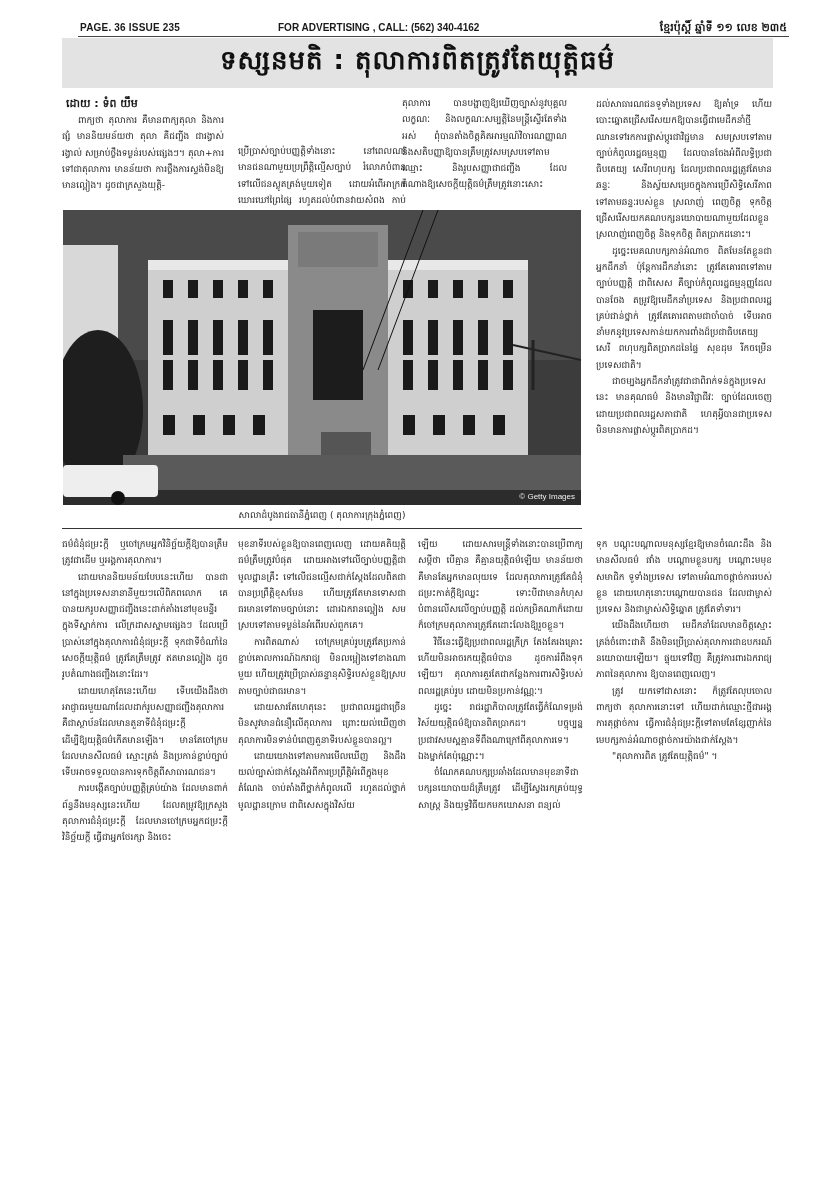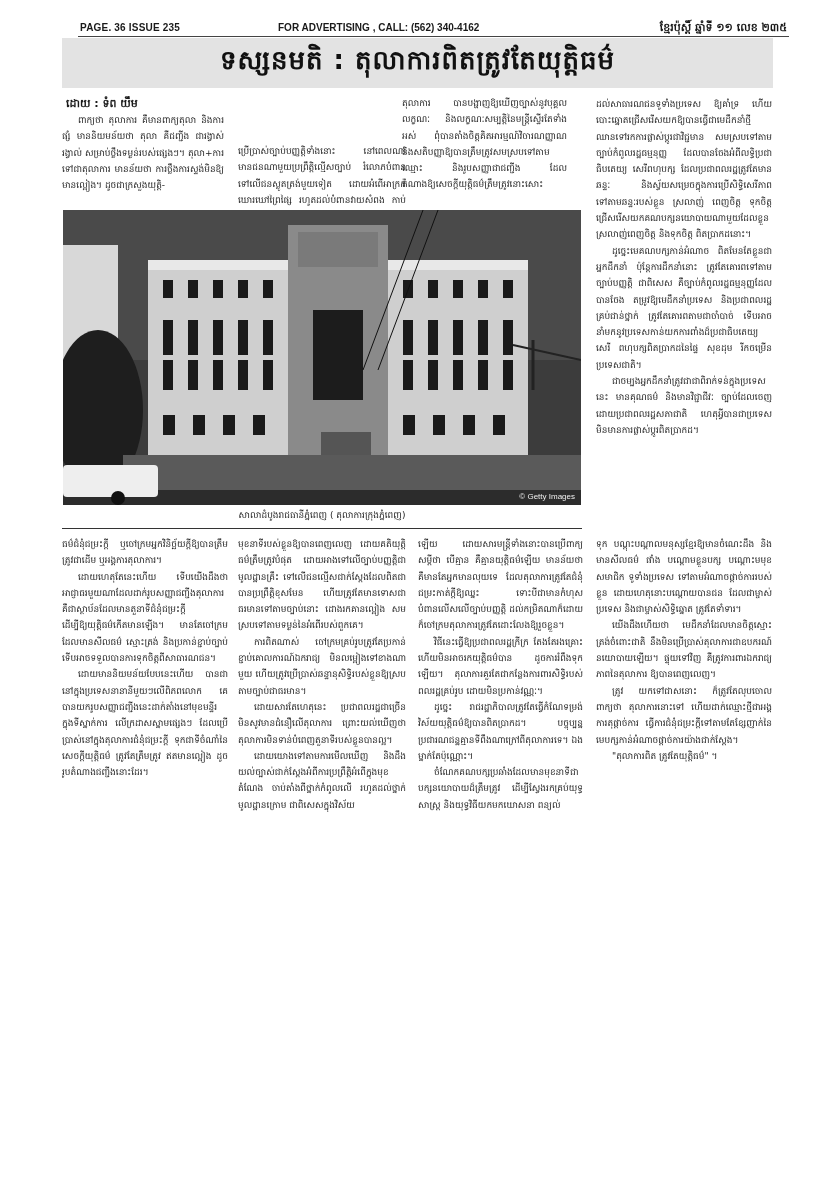--- a/index.html
+++ b/index.html
@@ -124,33 +124,34 @@
     <line x1="360" y1="0" x2="300" y2="160" stroke="#111" stroke-width="1"></line>
     <line x1="375" y1="0" x2="315" y2="160" stroke="#111" stroke-width="1"></line>
   </svg>
   <span class="credit">© Getty Images</span>
 </div>
 <div class="caption">សាលាដំបូងរាជធានីភ្នំពេញ ( តុលាការក្រុងភ្នំពេញ)</div>
 <div class="caprule"></div>
 
 <div class="col" style="left:62px; top:536px; width:166px; height:625px;">
   <p class="noindent">ធម៌ជំនុំជម្រះក្តី ឬចៅក្រមអ្នកវិនិច្ឆ័យក្តីឱ្យបានត្រឹមត្រូវជាដើម ឬអង្គការតុលាការ។</p>
+  <p>ដោយមាននិយមន័យបែបនេះហើយ បានជានៅក្នុងប្រទេសនានានីមួយៗលើពិភពលោក គេបានយករូបសញ្ញាជញ្ជីងនេះដាក់តាំងនៅមុខមន្ទីរ ក្នុងទីស្នាក់ការ លើក្រដាសស្នាមផ្សេងៗ ដែលប្រើប្រាស់នៅក្នុងតុលាការជំនុំជម្រះក្តី ទុកជាទីចំណាំនៃសេចក្តីយុត្តិធម៌ ត្រូវតែត្រឹមត្រូវ ឥតមានល្អៀង ដូចរូបតំណាងជញ្ជីងនោះដែរ។</p>
   <p>ដោយហេតុតែនេះហើយ ទើបយើងដឹងថា អាជ្ញាធរមួយណាដែលដាក់រូបសញ្ញាជញ្ជីងតុលាការ គឺជាស្ថាប័នដែលមានតួនាទីជំនុំជម្រះក្តី ដើម្បីឱ្យយុត្តិធម៌កើតមានឡើង។ មានតែចៅក្រមដែលមានសីលធម៌ ស្មោះត្រង់ និងប្រកាន់ខ្ជាប់ច្បាប់ ទើបអាចទទួលបានការទុកចិត្តពីសាធារណជន។</p>
-  <p>ដោយមាននិយមន័យបែបនេះហើយ បានជានៅក្នុងប្រទេសនានានីមួយៗលើពិភពលោក គេបានយករូបសញ្ញាជញ្ជីងនេះដាក់តាំងនៅមុខមន្ទីរ ក្នុងទីស្នាក់ការ លើក្រដាសស្នាមផ្សេងៗ ដែលប្រើប្រាស់នៅក្នុងតុលាការជំនុំជម្រះក្តី ទុកជាទីចំណាំនៃសេចក្តីយុត្តិធម៌ ត្រូវតែត្រឹមត្រូវ ឥតមានល្អៀង ដូចរូបតំណាងជញ្ជីងនោះដែរ។</p>
+  <p>ការបង្កើតច្បាប់បញ្ញត្តិគ្រប់យ៉ាង ដែលមានពាក់ព័ន្ធនឹងមនុស្សនេះហើយ ដែលតម្រូវឱ្យក្រសួងតុលាការជំនុំជម្រះក្តី ដែលមានចៅក្រមអ្នកជម្រះក្តី វិនិច្ឆ័យក្តី ធ្វើជាអ្នកថែរក្សា និងចេះ</p>
 </div>
 <div class="col" style="left:238px; top:536px; width:168px; height:625px;">
-  <p class="noindent">មុខនាទីរបស់ខ្លួនឱ្យបានពេញលេញ ដោយគតិយុត្តិធម៌ត្រឹមត្រូវបំផុត ដោយអាងទៅលើច្បាប់បញ្ញត្តិជាមូលដ្ឋានគ្រឹះ ទៅលើជនល្មើសជាក់ស្តែងដែលពិតជាបានប្រព្រឹត្តិខុសមែន ហើយត្រូវតែមានទោសជាធរមានទៅតាមច្បាប់នោះ ដោងរកគានល្អៀង សមស្របទៅតាមទម្ងន់នៃអំពើរបស់ពួកគេ។</p>
+  <p class="noindent">មុខនាទីរបស់ខ្លួនឱ្យបានពេញលេញ ដោយគតិយុត្តិធម៌ត្រឹមត្រូវបំផុត ដោយអាងទៅលើច្បាប់បញ្ញត្តិជាមូលដ្ឋានគ្រឹះ ទៅលើជនល្មើសជាក់ស្តែងដែលពិតជាបានប្រព្រឹត្តិខុសមែន ហើយត្រូវតែមានទោសជាធរមានទៅតាមច្បាប់នោះ ដោរឯករានល្អៀង សមស្របទៅតាមទម្ងន់នៃអំពើរបស់ពួកគេ។</p>
   <p>ការពិតណាស់ ចៅក្រមគ្រប់រូបត្រូវតែប្រកាន់ខ្ជាប់គោលការណ៍ឯករាជ្យ មិនលម្អៀងទៅខាងណាមួយ ហើយត្រូវប្រើប្រាស់ឆន្ទានុសិទ្ធិរបស់ខ្លួនឱ្យស្របតាមច្បាប់ជាធរមាន។</p>
   <p>ដោយសារតែហេតុនេះ ប្រជាពលរដ្ឋជាច្រើនមិនសូវមានជំនឿលើតុលាការ ព្រោះយល់ឃើញថា តុលាការមិនទាន់បំពេញតួនាទីរបស់ខ្លួនបានល្អ។</p>
   <p>ដោយយោងទៅតាមការមើលឃើញ និងដឹងយល់ច្បាស់ជាក់ស្តែងអំពីការប្រព្រឹត្តិអំពើក្នុងមុខតំណែង ចាប់តាំងពីថ្នាក់កំពូលលើ រហូតដល់ថ្នាក់មូលដ្ឋានក្រោម ជាពិសេសក្នុងវិស័យ</p>
 </div>
 <div class="col" style="left:418px; top:536px; width:165px; height:625px;">
   <p class="noindent">ឡើយ ដោយសារមន្ត្រីទាំងនោះបានប្រើពាក្យសម្តីថា បើគ្មាន គឺគ្មានយុត្តិធម៌ឡើយ មានន័យថា គឺមានតែអ្នកមានលុយទេ ដែលតុលាការត្រូវតែជំនុំជម្រះកាត់ក្តីឱ្យឈ្នះ ទោះបីជាមានកំហុសបំពានលើសលើច្បាប់បញ្ញត្តិ ដល់កម្រិតណាក៏ដោយ ក៏ចៅក្រមតុលាការត្រូវតែដោះលែងឱ្យរួចខ្លួន។</p>
   <p>វិធីនេះធ្វើឱ្យប្រជាពលរដ្ឋក្រីក្រ តែងតែរងគ្រោះ ហើយមិនអាចរកយុត្តិធម៌បាន ដូចការរំពឹងទុកឡើយ។ តុលាការគួរតែជាកន្លែងការពារសិទ្ធិរបស់ពលរដ្ឋគ្រប់រូប ដោយមិនប្រកាន់វណ្ណៈ។</p>
-  <p>ដូច្នេះ រាជរដ្ឋាភិបាលត្រូវតែធ្វើកំណែទម្រង់វិស័យយុត្តិធម៌ឱ្យបានពិតប្រាកដ។ បច្ចុប្បន្ន ប្រជារណជន្ឋគ្មានទីពឹងណាក្រៅពីតុលាការទេ។ ឯងម្នាក់តែប៉ុណ្ណោះ។</p>
+  <p>ដូច្នេះ រាជរដ្ឋាភិបាលត្រូវតែធ្វើកំណែទម្រង់វិស័យយុត្តិធម៌ឱ្យបានពិតប្រាកដ។ បច្ចុប្បន្ន ប្រជាវសមស្ឋគ្មានទីពឹងណាក្រៅពីតុលាការទេ។ ឯងម្នាក់តែប៉ុណ្ណោះ។</p>
   <p>ចំណែកគណបក្សប្រឆាំងដែលមានមុខនាទីជាបក្សនយោបាយដ៏ត្រឹមត្រូវ ដើម្បីស្វែងរកគ្រប់យុទ្ធសាស្ត្រ និងយុទ្ធវិធីយកមកឃោសនា ពន្យល់</p>
 </div>
 <div class="col" style="left:596px; top:536px; width:176px; height:625px;">
   <p class="noindent">ទុក បណ្តុះបណ្តាលមនុស្សខ្មែរឱ្យមានចំណេះដឹង និងមានសីលធម៌ ផាំង បណ្តោមខ្លួនបក្ស បណ្តោះមមុខសមាជិក ទូទាំងប្រទេស ទៅតាមអំណាចផ្តាច់ការរបស់ខ្លួន ដោយហេតុនោះបណ្តោយបានជន ដែលជាម្ចាស់ប្រទេស និងជាម្ចាស់សិទ្ធិឆ្នោត ត្រូវតែទាំទារ។</p>
   <p>យើងដឹងហើយថា មេដឹកនាំដែលមានចិត្តស្មោះត្រង់ចំពោះជាតិ នឹងមិនប្រើប្រាស់តុលាការជាឧបករណ៍នយោបាយឡើយ។ ផ្ទុយទៅវិញ គឺត្រូវការពារឯករាជ្យភាពនៃតុលាការ ឱ្យបានពេញលេញ។</p>
   <p>ត្រូវ យកទៅជាសនោះ ក៏ត្រូវតែលុបចោលពាក្យថា តុលាការនោះទៅ ហើយដាក់ឈ្មោះថ្មីជាអង្គការតុផ្តាច់ការ ធ្វើការជំនុំជម្រះក្តីទៅតាមតែខ្សែញាក់នៃមេបក្សកាន់អំណាចផ្តាច់ការយ៉ាងជាក់ស្តែង។</p>
   <p>"តុលាការពិត ត្រូវតែយុត្តិធម៌" ។</p>
 </div>
 
 </body></html>

